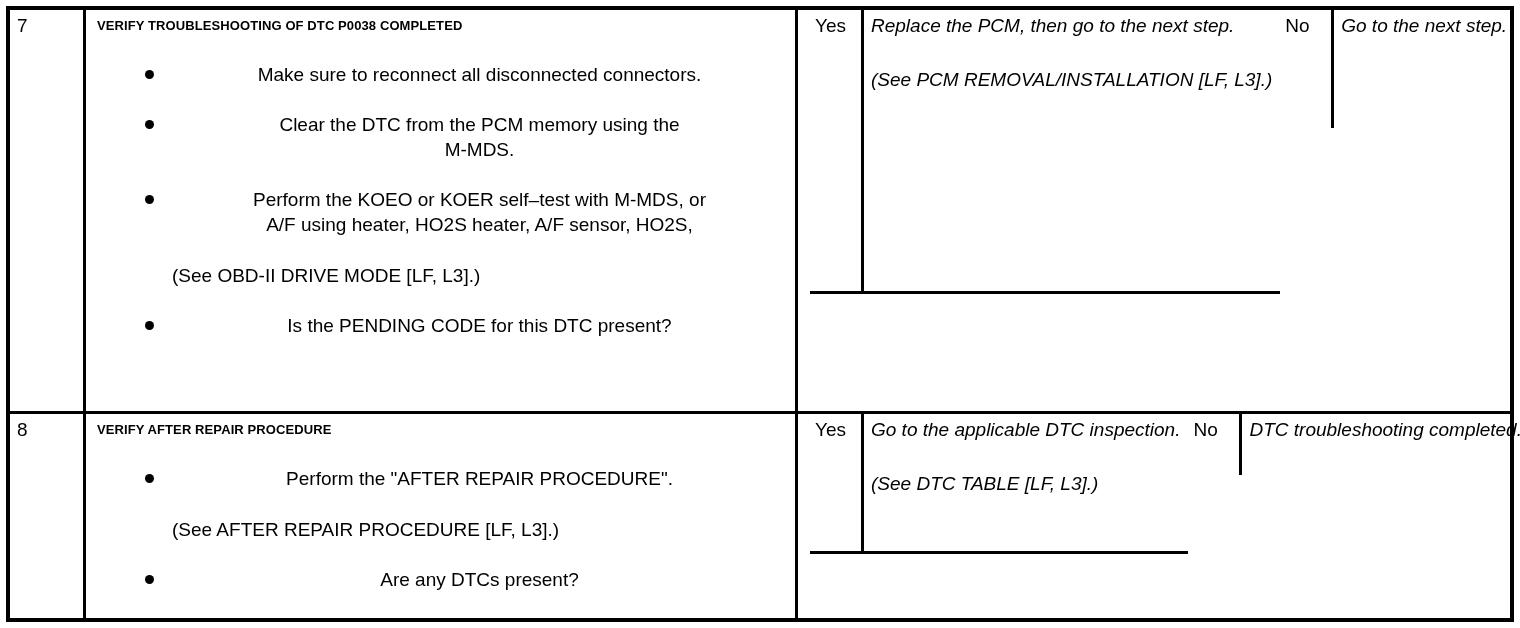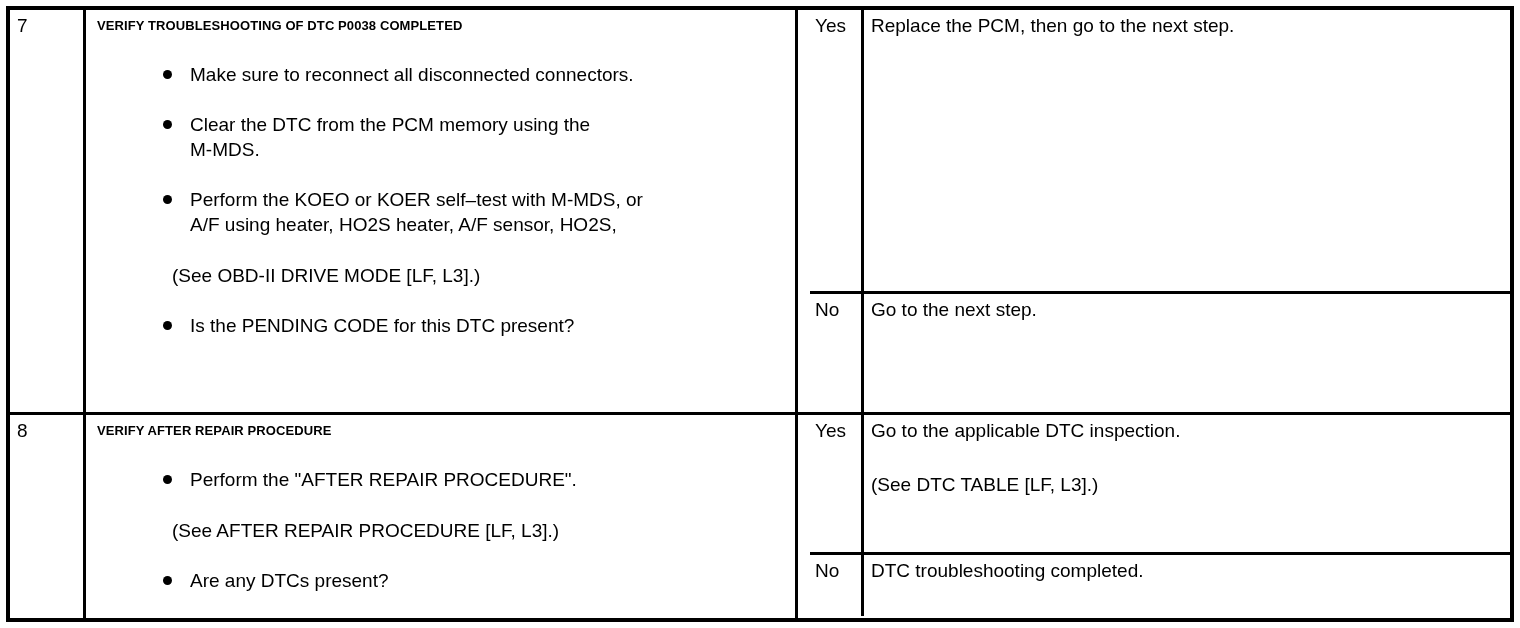--- a/index.html
+++ b/index.html
@@ -56,21 +56,20 @@
     box-sizing: border-box;
     border-right: 3px solid #000000;
     padding: 4px 8px 0 11px;
     overflow: hidden;
   }
   .col-results {
     width: 700px;
     flex: 0 0 700px;
     box-sizing: border-box;
     display: flex;
-    flex-direction: column;
     margin-left: 12px;
   }
   .result-block {
     display: flex;
     box-sizing: border-box;
     width: 100%;
   }
   .result-block.with-divider {
     border-bottom: 3px solid #000000;
   }
@@ -87,36 +86,38 @@
     flex: 1 1 auto;
     box-sizing: border-box;
     padding: 5px 8px 0 7px;
     overflow: hidden;
   }
   .res-line {
     font-size: 19px;
     line-height: 22px;
     margin: 0 0 0 0;
     white-space: nowrap;
+    font-style: italic;
   }
   .res-line + .res-line {
     margin-top: 32px;
   }
   .action-title {
     font-size: 13px;
     font-weight: bold;
     line-height: 23px;
     letter-spacing: 0.1px;
     margin: 0 0 0 0;
     white-space: nowrap;
   }
   .bullet-list {
-    margin: 18px;
+    margin: 0;
     padding: 0;
     list-style: none;
+    text-align: center;
   }
   .bullet-item {
     position: relative;
     padding-left: 75px;
     font-size: 19px;
     line-height: 25px;
     margin-top: 25px;
   }
   .bullet-item .dot {
     position: absolute;
@@ -175,20 +176,21 @@
             <span class="nowrap">Is the PENDING CODE for this DTC present?</span>
           </li>
         </ul>
       </div>
 
       <div class="col-results">
         <div class="result-block with-divider" style="height:284px;">
           <div class="res-label">Yes</div>
           <div class="res-body">
             <div class="res-line">Replace the PCM, then go to the next step.</div>
+            <div class="res-line">(See PCM REMOVAL/INSTALLATION [LF, L3].)</div>
           </div>
         </div>
         <div class="result-block" style="height:118px;">
           <div class="res-label">No</div>
           <div class="res-body">
             <div class="res-line">Go to the next step.</div>
           </div>
         </div>
       </div>
     </div>

